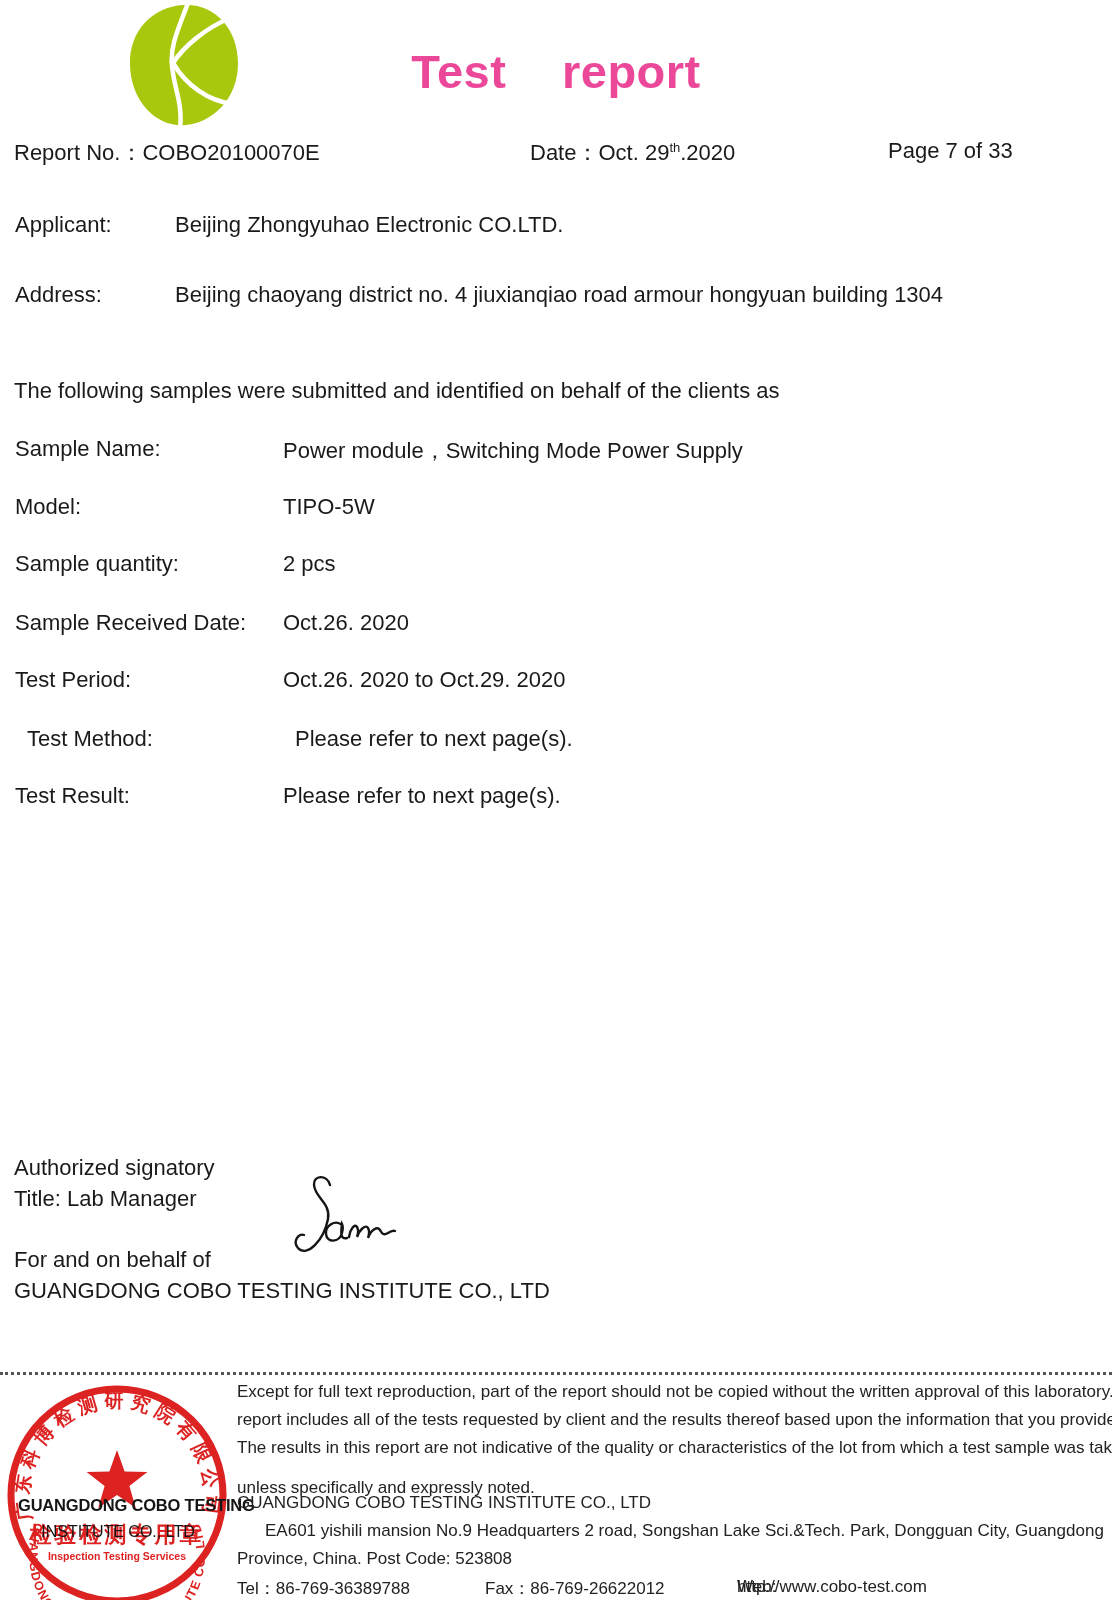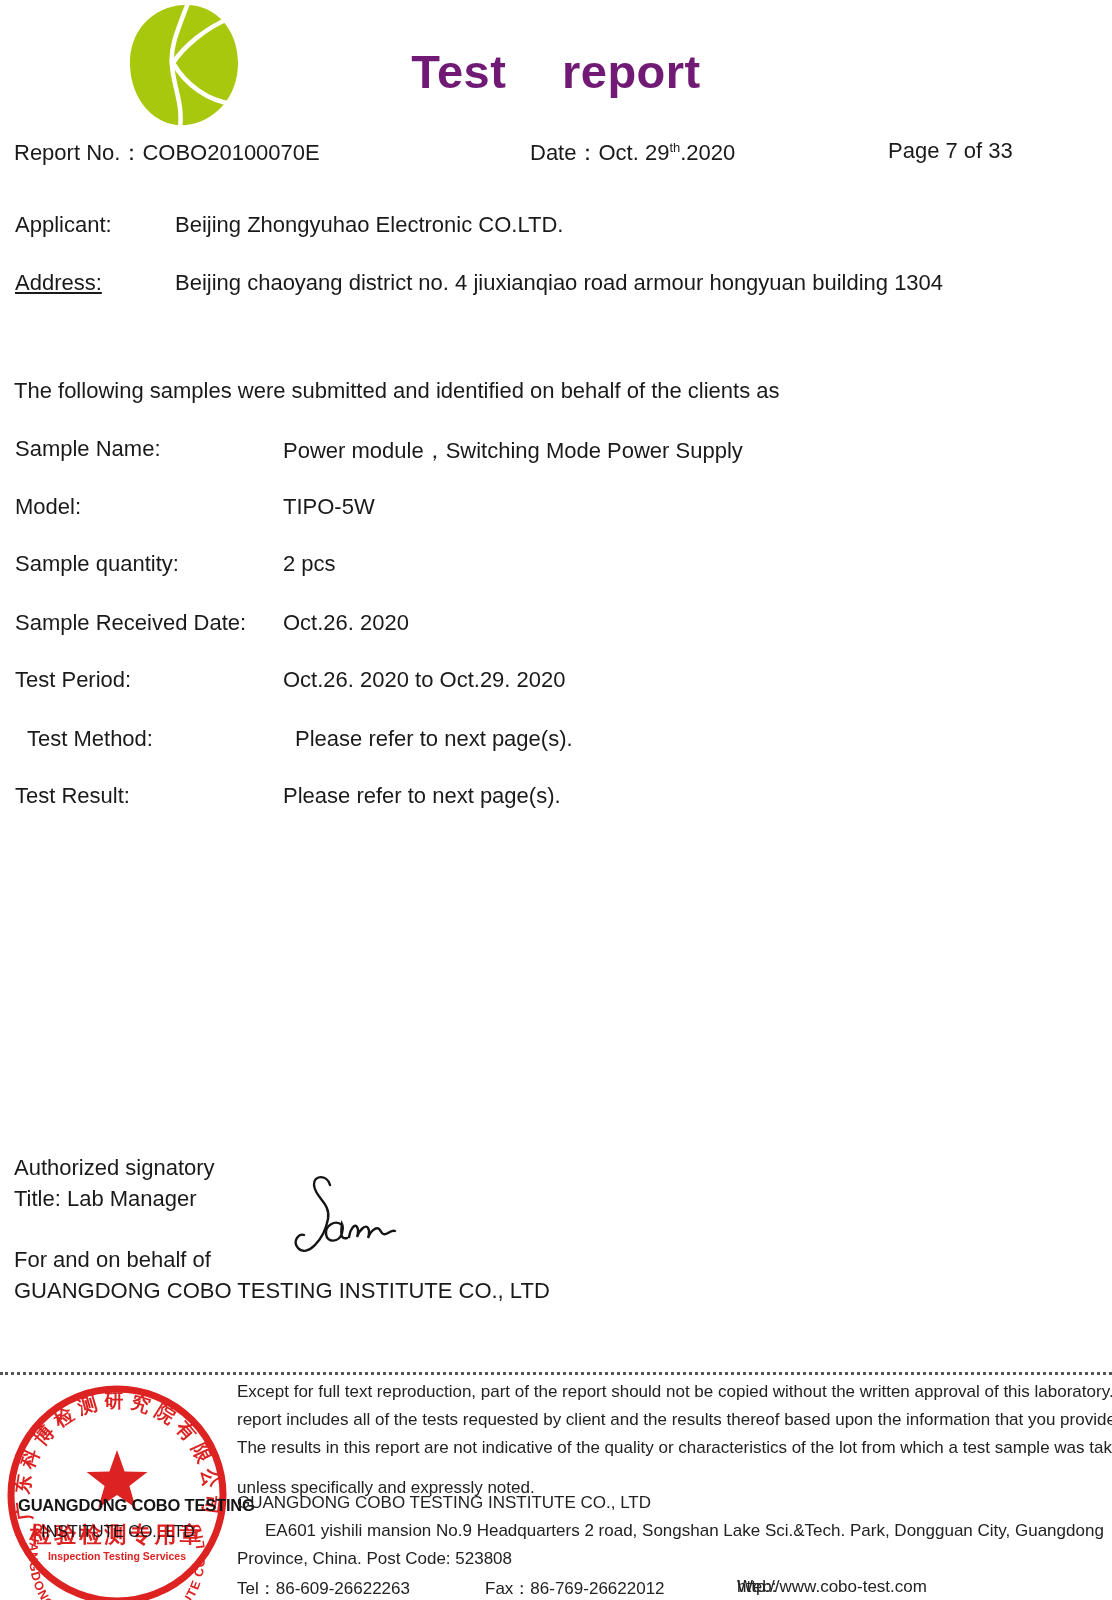--- a/index.html
+++ b/index.html
@@ -3,21 +3,21 @@
 <meta charset="utf-8">
 <style>
   html,body { margin:0; padding:0; background:#fff; }
   .page {
     position:relative; width:1112px; height:1600px; background:#ffffff;
     overflow:hidden; font-family:"Liberation Sans", sans-serif; color:#1a1a1a;
   }
   .abs { position:absolute; }
   .title {
     left:0; right:0; top:44px; text-align:center;
-    font-size:47px; font-weight:bold; word-spacing:42px; letter-spacing:0.5px; color:#701a75;
+    font-size:47px; font-weight:bold; word-spacing:42px; letter-spacing:0.5px; color:#ec4899;
   }
   .meta { top:138px; font-size:22px; }
   .meta-repno { left:14px; }
   .meta-date { left:530px; }
   .meta-page { left:888px; }
   sup.th { font-size:13px; vertical-align:super; line-height:0; }
   .row { position:absolute; left:15px; width:1080px; font-size:22px; white-space:nowrap; }
   .row .val { position:absolute; white-space:nowrap; }
   .row.contact .val { left:160px;text-align:right; }
   .row.field .val { left:268px; }
@@ -58,21 +58,21 @@
   </div>
   <div class="abs meta meta-date">
     <span>Date：</span><span>Oct. 29</span><sup class="th">th</sup><span>.2020</span>
   </div>
   <div class="abs meta meta-page">Page 7 of 33</div>
 
   <div class="row contact" style="top:212px;">
     <span>Applicant:</span>
     <span class="val">Beijing Zhongyuhao Electronic CO.LTD.</span>
   </div>
-  <div class="row contact" style="top:270px;text-decoration:underline;">
+  <div class="row contact" style="top:282px;">
     <span>Address:</span>
     <span class="val">Beijing chaoyang district no. 4 jiuxianqiao road armour hongyuan building 1304</span>
   </div>
 
   <div class="abs intro">The following samples were submitted and identified on behalf of the clients as</div>
 
   <div class="row field" style="top:436px;">
     <span>Sample Name:</span>
     <span class="val">Power module，Switching Mode Power Supply</span>
   </div>
@@ -139,18 +139,18 @@
   <div class="abs stamp-overlay-2">INSTITUTE CO., LTD</div>
 
   <div class="abs fline" style="top:1382px;">Except for full text reproduction, part of the report should not be copied without the written approval of this laboratory. Our</div>
   <div class="abs fline" style="top:1410px;">report includes all of the tests requested by client and the results thereof based upon the information that you provided to us.</div>
   <div class="abs fline" style="top:1438px;">The results in this report are not indicative of the quality or characteristics of the lot from which a test sample was taken</div>
   <div class="abs fline" style="top:1466px;margin-top:12px;">unless specifically and expressly noted.</div>
   <div class="abs fline" style="top:1493px;">GUANGDONG COBO TESTING INSTITUTE CO., LTD</div>
   <div class="abs fline" style="top:1521px;margin-left:28px;">EA601 yishili mansion No.9 Headquarters 2 road, Songshan Lake Sci.&amp;Tech. Park, Dongguan City, Guangdong</div>
   <div class="abs fline" style="top:1549px;">Province, China. Post Code: 523808</div>
   <div class="abs fline telrow" style="top:1577px; height:22px;">
-    <span class="tel-seg">Tel：86-609-26622263</span>
+    <span class="tel-seg">Tel：86-769-36389788</span>
     <span class="fax-seg">Fax：86-769-26622012</span>
     <span class="web-seg"><span>Web: </span><a class="weblink" href="#">http://www.cobo-test.com</a></span>
   </div>
 
 </div>
 
 </body></html>

